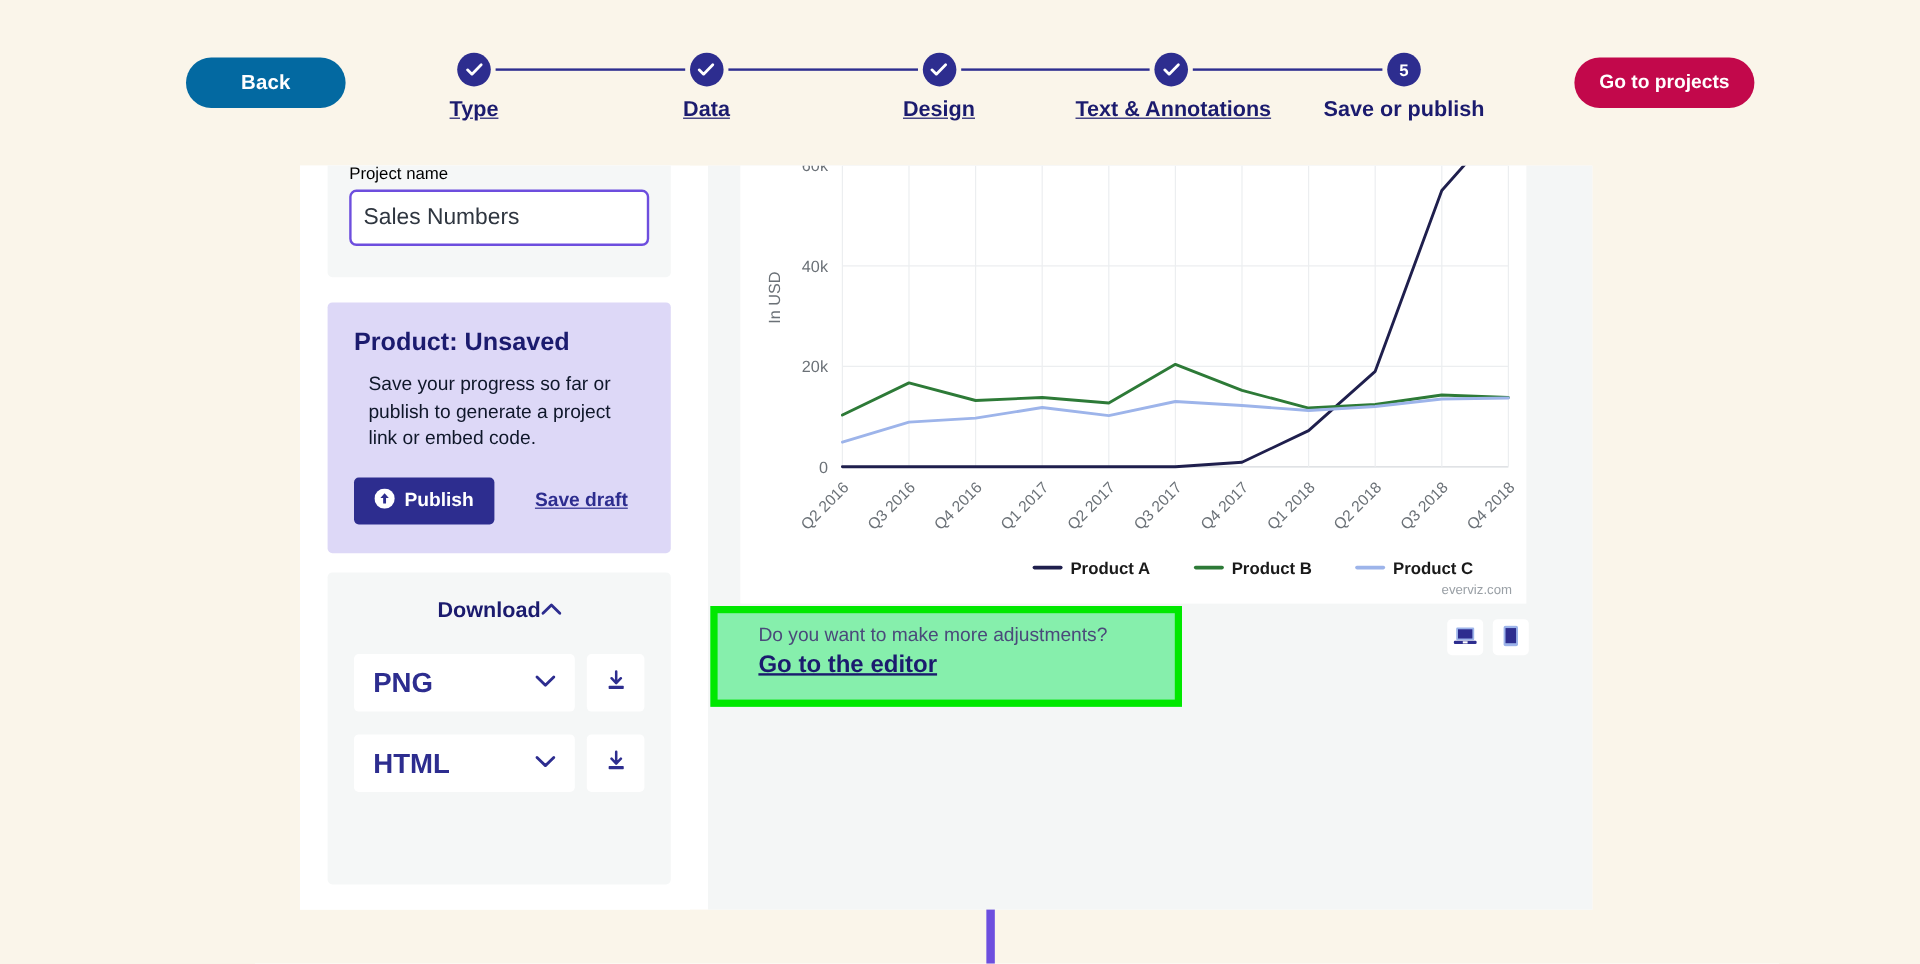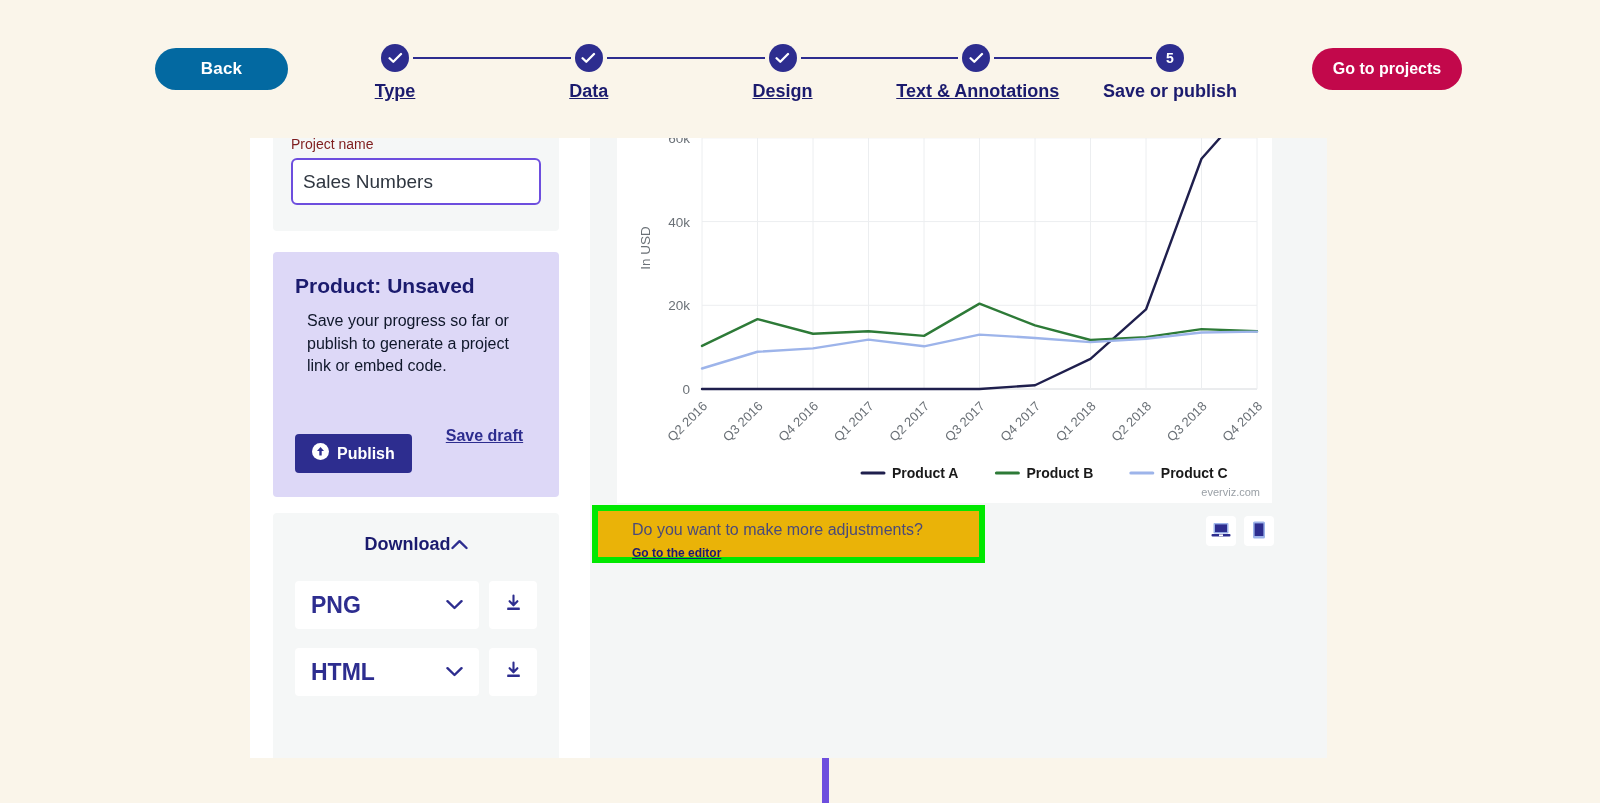--- a/index.html
+++ b/index.html
@@ -136,21 +136,21 @@
     width: 286px;
   }
 
   .field-card {
     background: #f5f7f7;
     border-radius: 4px;
     padding: 16px 18px 26px 18px;
   }
   .field-label {
     font-size: 14px;
-    color: #7f1d1d;
+    color: #000000;
     margin-bottom: 6px;
   }
   .name-input {
     width: 100%;
     height: 47px;
     border: 2px solid #6d4ede;
     border-radius: 6px;
     background: #ffffff;
     font-family: "Liberation Sans", sans-serif;
     font-size: 19px;
@@ -190,21 +190,20 @@
     background: #2d2d8f;
     color: #ffffff;
     border: none;
     border-radius: 4px;
     height: 39px;
     padding: 0 17px;
     font-family: "Liberation Sans", sans-serif;
     font-size: 16px;
     font-weight: bold;
     cursor: pointer;
-    margin-top: 36px;
   }
   .save-draft {
     font-size: 16px;
     font-weight: bold;
     color: #2d2d8f;
     text-decoration: underline;
     cursor: pointer;
   }
 
   .download-card {
@@ -312,34 +311,34 @@
     font-size: 11px;
     color: #9aa0a6;
   }
 
   
   .editor-box {
     position: absolute;
     left: 2px;
     top: 367px;
     width: 393px;
-    height: 58px;
+    height: 84px;
     border: 6px solid #00e800;
-    background: #eab308;
+    background: #86efac;
   }
   .editor-inner {
     padding: 10px 0 0 34px;
   }
   .editor-q {
     font-size: 16px;
     color: #4a4a7a;
     margin-bottom: 4px;
   }
   .editor-link {
-    font-size: 12px;
+    font-size: 20px;
     font-weight: bold;
     color: #1b1b6e;
     text-decoration: underline;
     cursor: pointer;
   }
 
   
   .device-toggles {
     position: absolute;
     right: 53px;

